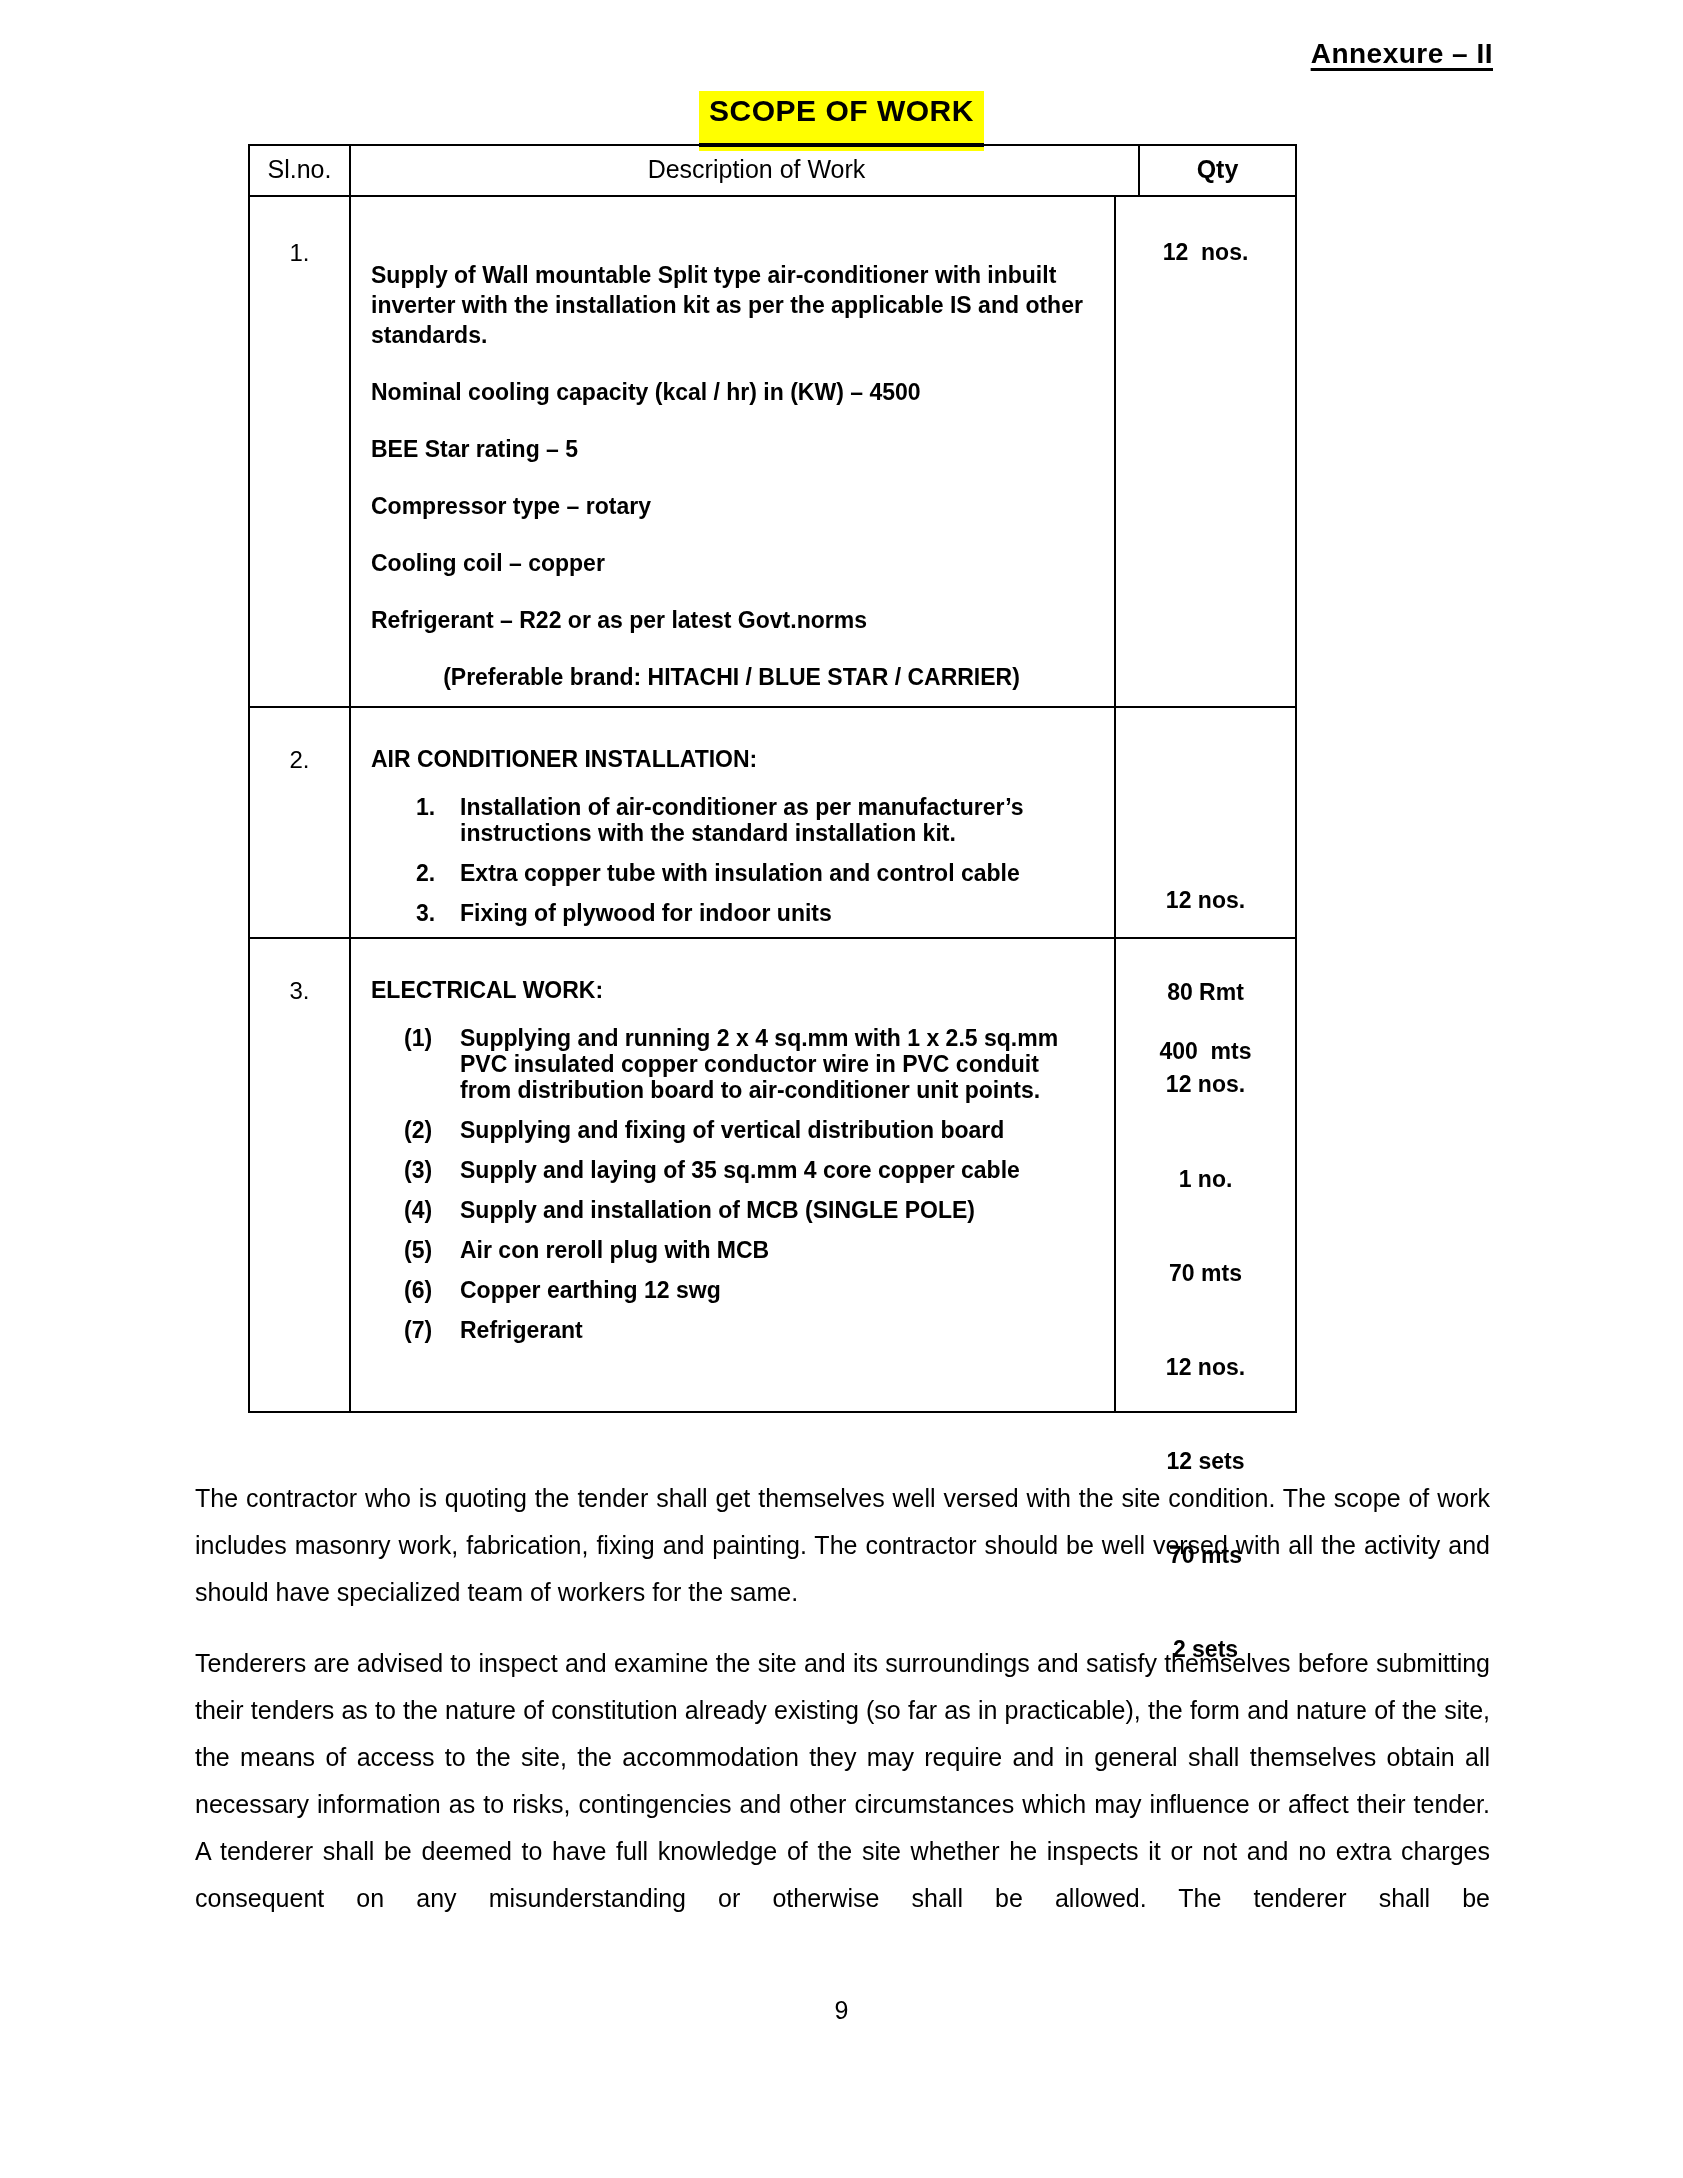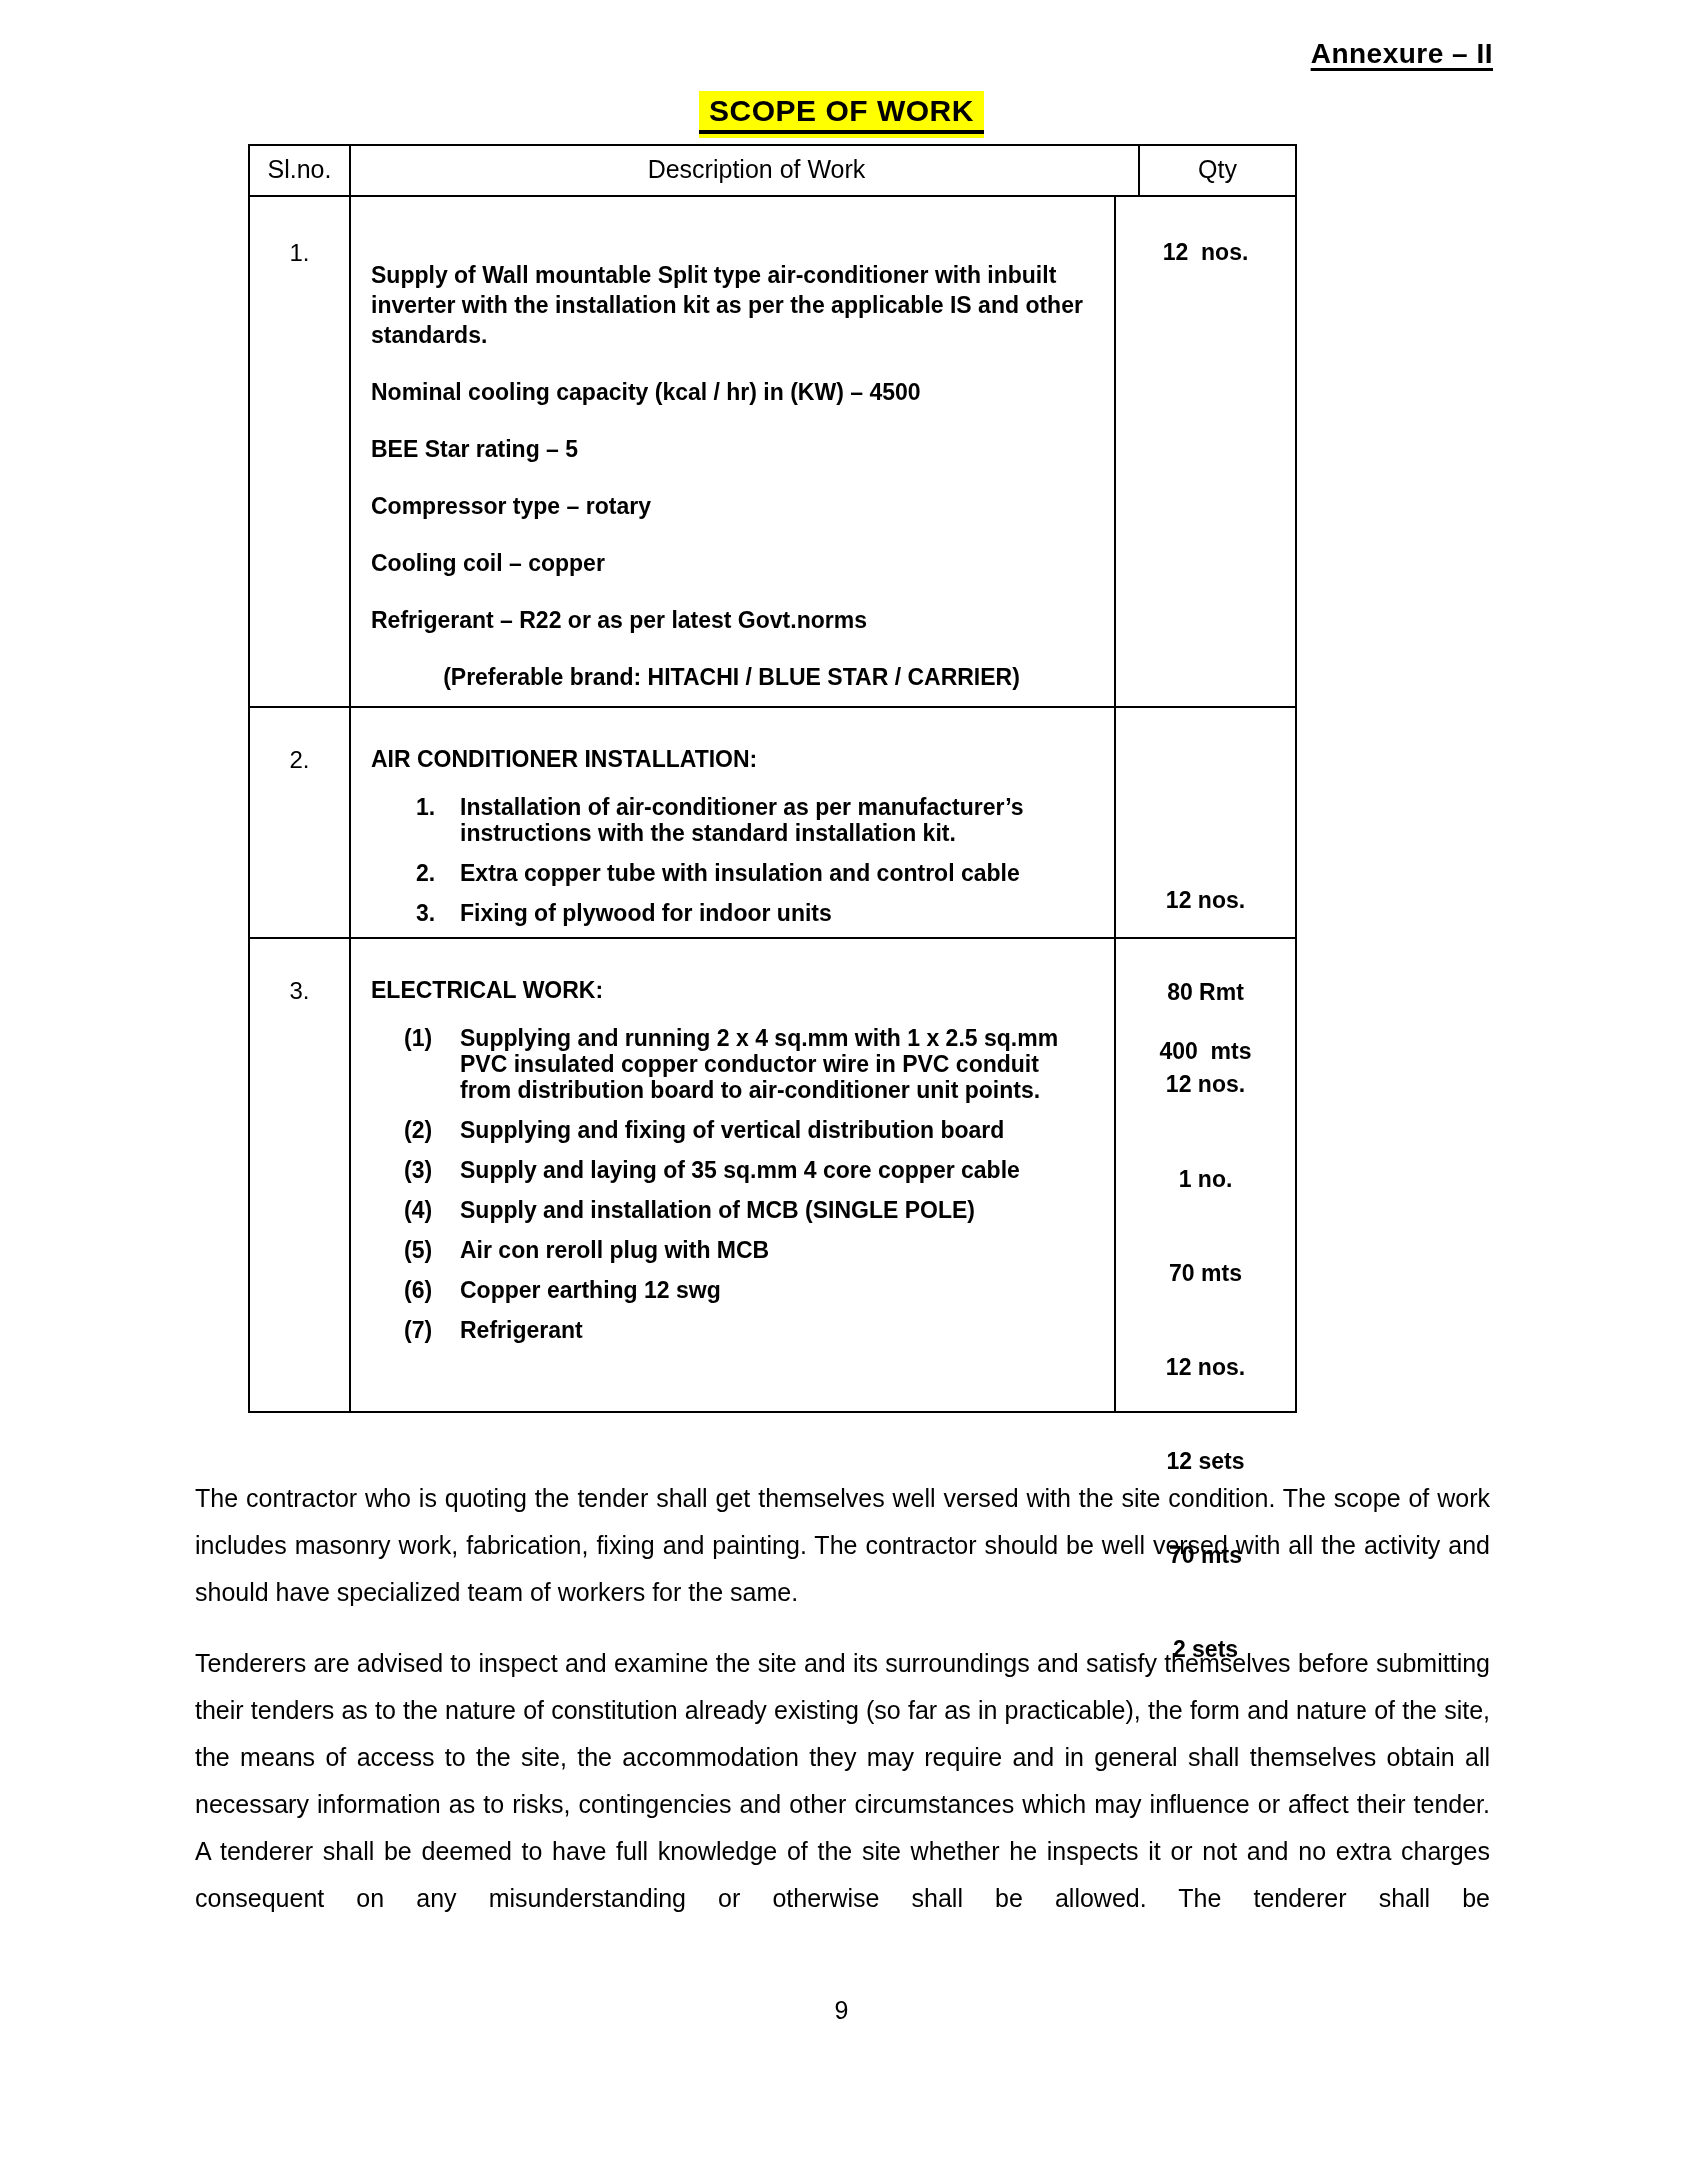--- a/index.html
+++ b/index.html
@@ -24,21 +24,21 @@
   }
   .title-wrap {
     position:absolute; top:91px; left:0; width:100%;
     text-align:center;
   }
   .title-hl {
     display:inline-block;
     background:#ffff00;
     border-bottom:4px solid #000;
     box-shadow:0 4px 0 0 #ffff00;
-    padding:3px 10px 2px 10px;
+    padding:3px 10px 15px 10px;
     font-size:30px; font-weight:bold;
     letter-spacing:0.5px;
   }
 
   
   .worktable {
     position:absolute; left:248px; top:144px;
     width:1049px;
     border:2px solid #000;
     box-sizing:border-box;
@@ -62,21 +62,21 @@
   .c-qty {
     flex:1 1 auto;
     box-sizing:border-box;
     text-align:center;
     font-weight:bold;
     white-space:pre-wrap;
   }
   .t-header { height:51px; }
   .t-header .c-sl { padding-top:9px; font-size:25px; }
   .t-header .c-desc { padding-top:9px; text-align:center; font-weight:normal; font-size:25px;margin-left:24px; }
-  .t-header .c-qty { padding-top:9px; font-weight:normal; font-size:25px; white-space:normal; }
+  .t-header .c-qty { padding-top:9px; font-weight:bold; font-size:25px; white-space:normal; }
 
   .row-1 { height:511px; }
   .row-1 .c-sl  { padding-top:42px; }
   .row-1 .c-qty { padding-top:42px; }
   .row-1 .c-desc { padding:63px 22px 0 20px; }
   .row-1 .c-desc p { margin:0 0 27px 0; line-height:30px; }
   .row-1 .c-desc p.brand { text-align:center; }
 
   .row-2 { height:231px; }
   .row-2 .c-sl  { padding-top:38px; }

